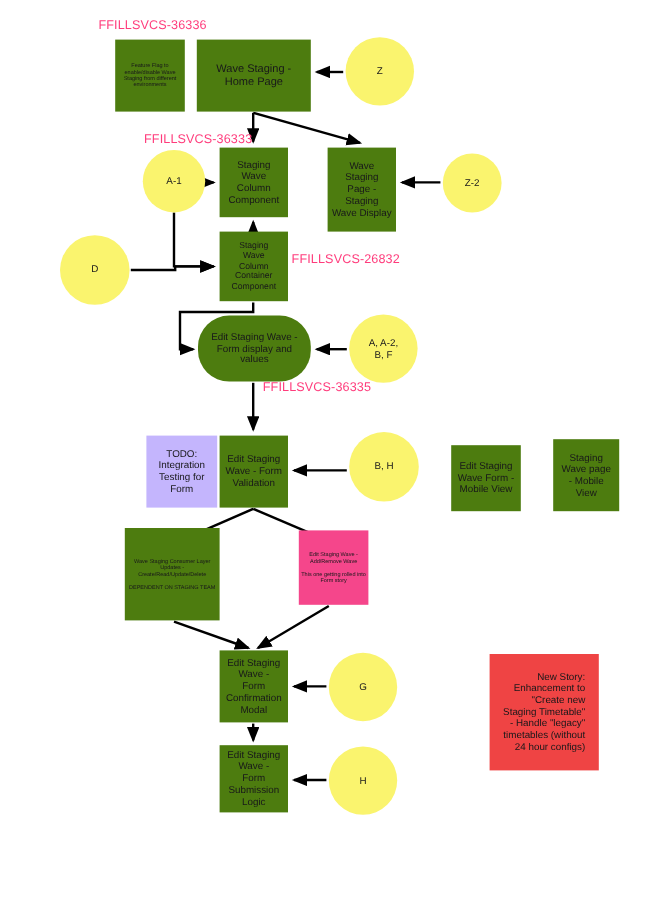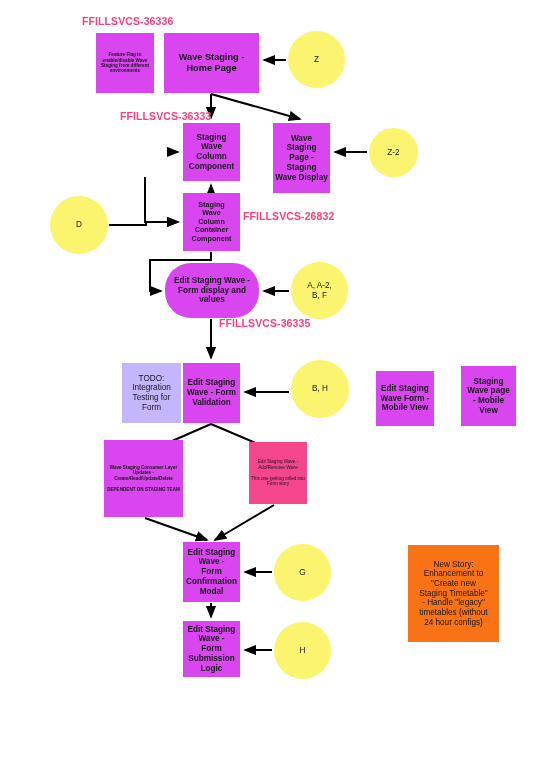--- a/index.html
+++ b/index.html
@@ -33,32 +33,32 @@
     justify-content: center;
     text-align: center;
     color: #18181a;
     line-height: 1.18;
     white-space: pre-line;
     padding: 2px;
   }
   .box {
     border-radius: 0px;
   }
-  .blue  { background: #d946ef; font-weight: bold; }
+  .blue  { background: #4d7c0f; }
   .purple{ background: #c4b5fd; }
   .pink  { background: #F5468B; }
-  .yellowbox { background: #f97316; }
+  .yellowbox { background: #ef4444; text-align: right; }
   .circle {
     background: #FAF46E;
     border-radius: 50%;
   }
   .label {
     position: absolute;
     color: #FF3C7C;
-    font-weight: bold;
+    font-weight: normal;
     font-size: 10.5px;
     letter-spacing: 0.1px;
     white-space: nowrap;
   }
   .fs-5  { font-size: 4.6px; }
   .fs-7  { font-size: 7.2px; }
   .fs-8  { font-size: 8.2px; }
   .fs-9  { font-size: 9.2px; }
 </style>
 </head>
@@ -117,20 +117,21 @@
   <div class="label" style="left:82px; top:15px;">FFILLSVCS-36336</div>
   <div class="label" style="left:120px; top:110px;">FFILLSVCS-36333</div>
   <div class="label" style="left:243px; top:210px;">FFILLSVCS-26832</div>
   <div class="label" style="left:219px; top:317px;">FFILLSVCS-36335</div>
 
   <div class="node box blue fs-5" style="left:96px;  top:33px;  width:58px;  height:60px;">Feature Flag to enable/disable Wave Staging from different environments</div>
   <div class="node box blue fs-9" style="left:164px; top:33px;  width:95px;  height:60px;">Wave Staging -
 Home Page</div>
   <div class="node circle fs-8" style="left:288px; top:31px;  width:57px;  height:57px;">Z</div>
 
+  <div class="node circle fs-8" style="left:119px; top:125px; width:52px;  height:52px;">A-1</div>
   <div class="node box blue fs-8" style="left:183px; top:123px; width:57px;  height:58px;">Staging
 Wave
 Column
 Component</div>
   <div class="node box blue fs-8" style="left:273px; top:123px; width:57px;  height:70px;">Wave
 Staging
 Page -
 Staging
 Wave Display</div>
   <div class="node circle fs-8" style="left:369px; top:128px; width:49px;  height:49px;">Z-2</div>

